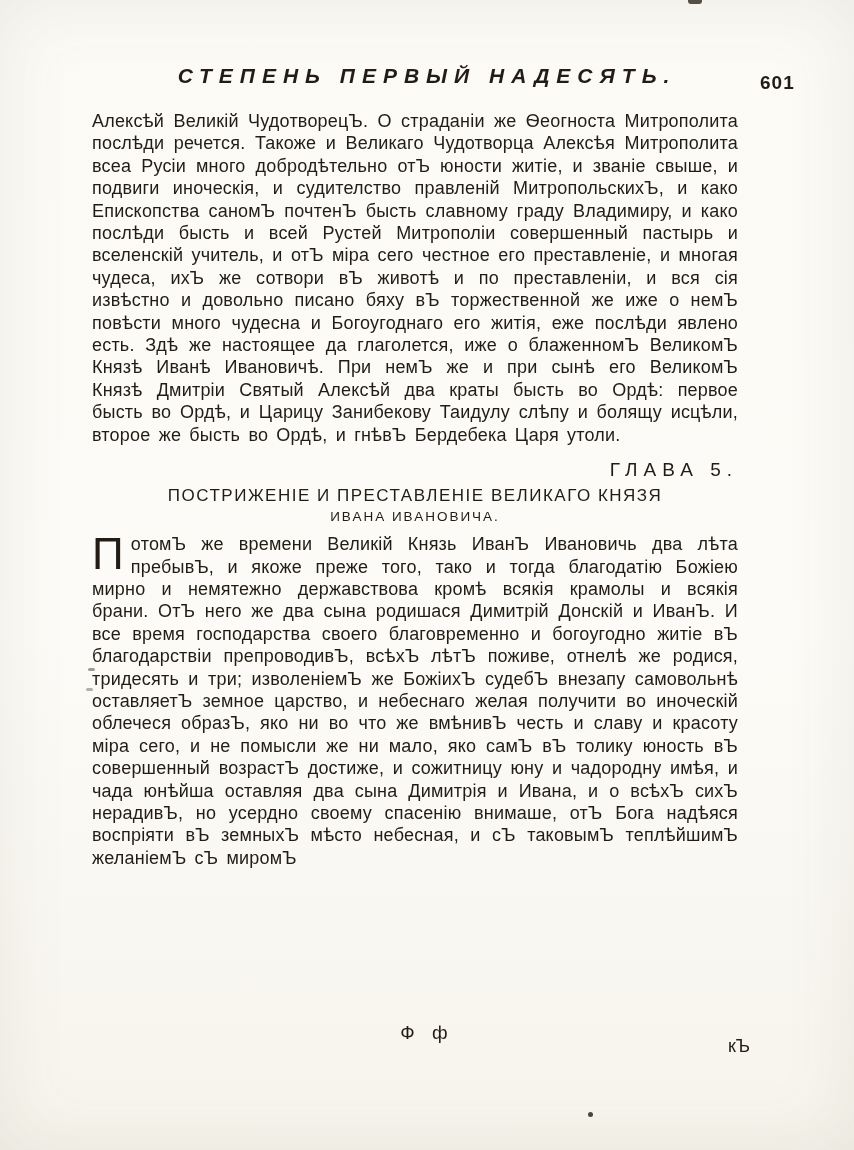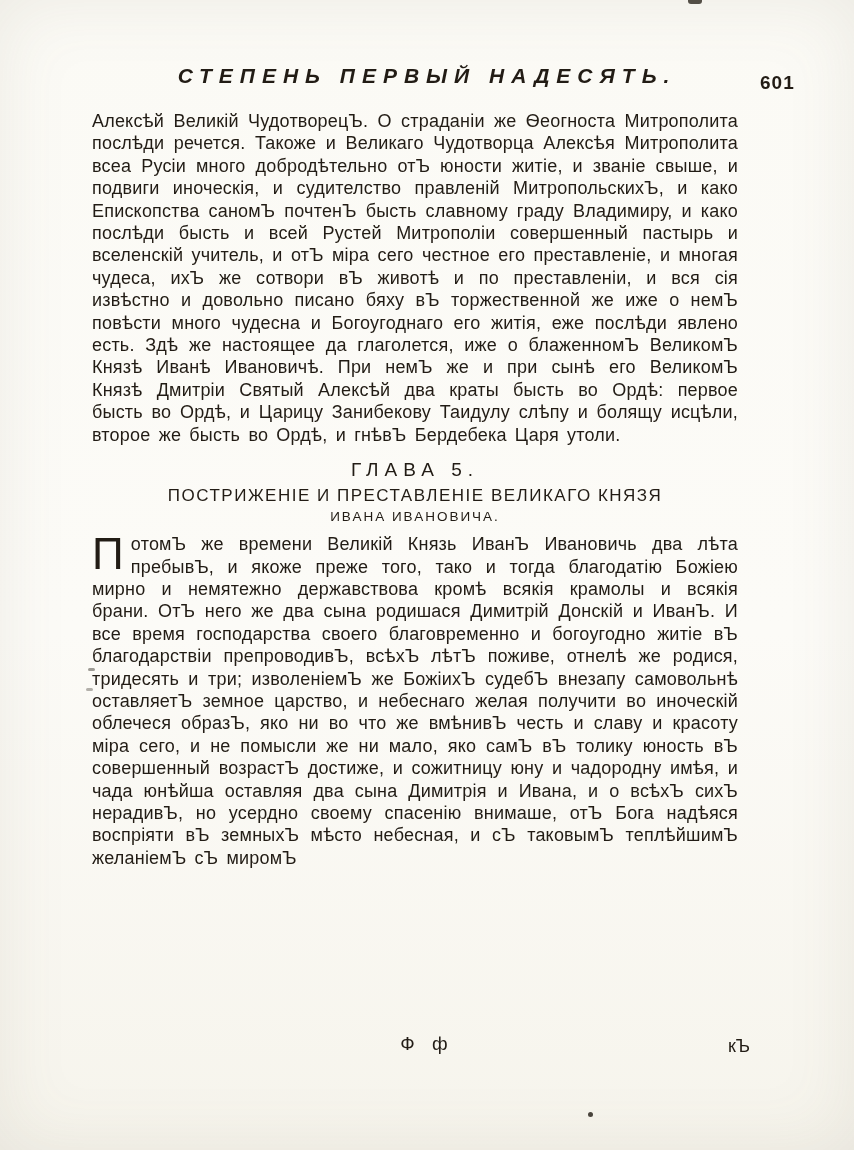--- a/index.html
+++ b/index.html
@@ -54,21 +54,21 @@
   .para {
     margin: 0;
     font-size: 18px;
     line-height: 22.4px;
     text-align: justify;
     word-spacing: 3px;
     letter-spacing: 0.2px;
   }
   .chapter-heading {
     margin: 13px 0 5px 0;
-    text-align: center;
+    text-align: right;
     font-size: 19px;
     font-weight: normal;
     letter-spacing: 6px;
   }
   .section-title {
     margin: 0 0 9px 0;
     font-weight: normal;
   }
   .section-line1 {
     display: block;
@@ -93,21 +93,20 @@
 
   
   .signature {
     position: absolute;
     top: 1022px;
     left: 104px;
     width: 646px;
     text-align: center;
     font-size: 19px;
     letter-spacing: 6px;
-    margin-top: 11px;
   }
   .catchword {
     position: absolute;
     top: 1036px;
     left: 104px;
     width: 646px;
     text-align: right;
     font-size: 18px;
   }
 

